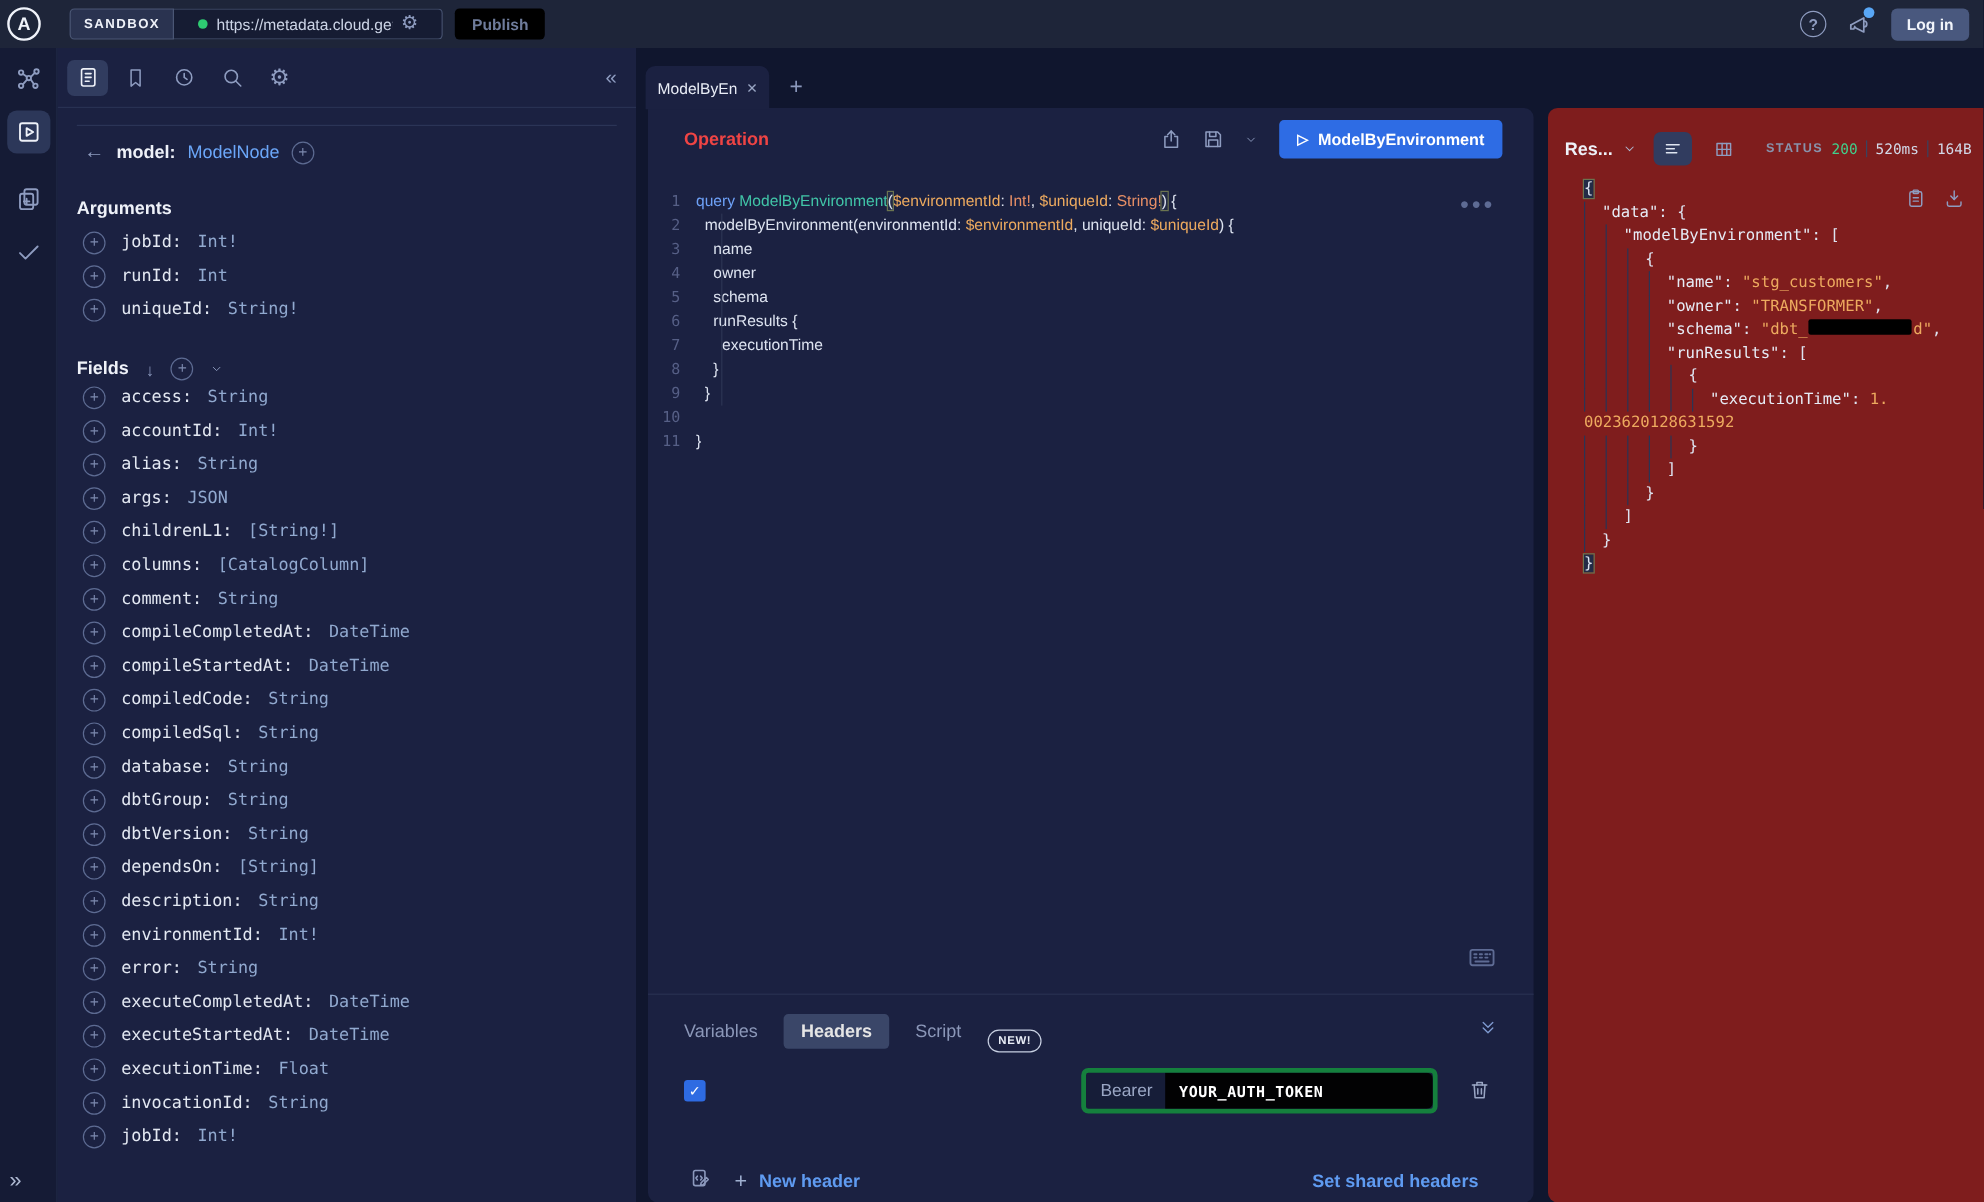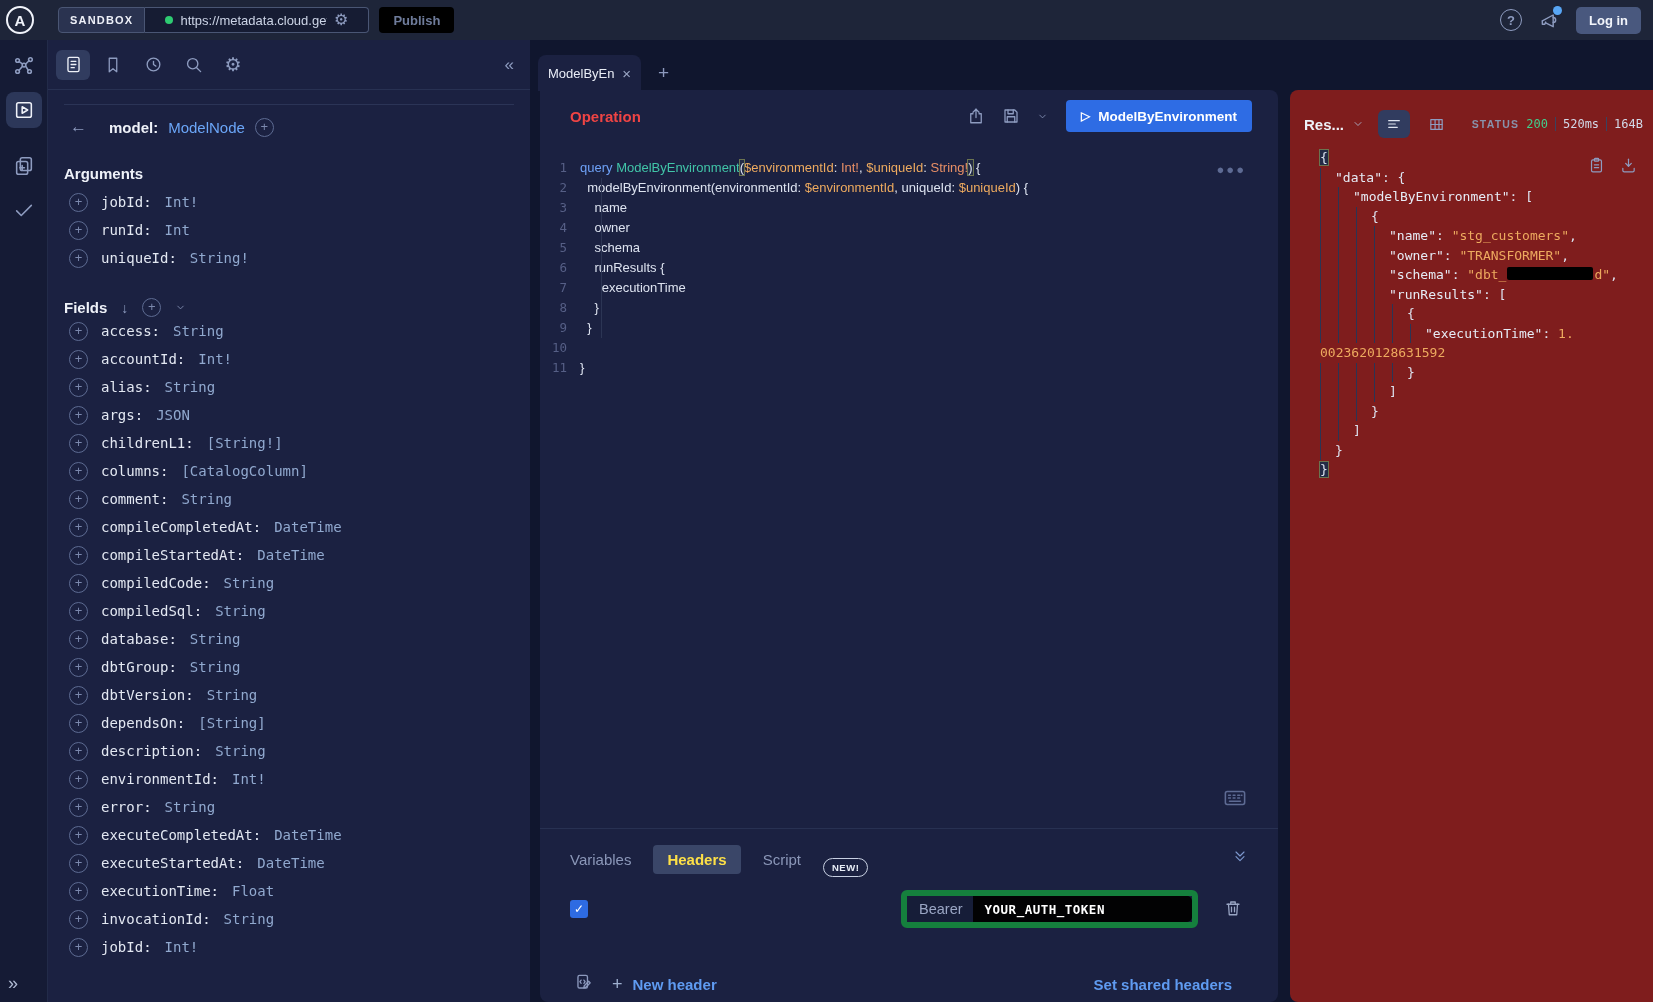--- a/index.html
+++ b/index.html
@@ -35,21 +35,21 @@
   #docpanel { position:absolute; left:48px; top:40px; width:482px; height:962px; background:#1b2141; overflow:hidden; }
   #doc-toolbar { height:50px; display:flex; align-items:center; padding-left:8px; border-bottom:1px solid #283152; }
   .tool-btn { width:34px; height:30px; display:flex; align-items:center; justify-content:center; border-radius:6px; margin-right:6px; }
   .tool-btn.sel { background:#313c5f; }
   .tool-btn.sel .ic { stroke:#eef1f8; }
   #doc-collapse { margin-left:auto; margin-right:16px; color:#8e9cc0; font-size:17px; }
   #doc-title { margin:26px 16px 0; font-size:17px; font-weight:bold; color:#eef1f8; }
   #doc-title-rule { margin:14px 16px 0; border-top:1px solid #2b3456; }
   #model-row { display:flex; align-items:center; margin:12px 16px 0 22px; gap:10px; }
   #back-arrow { color:#8e9cc0; font-size:17px; }
-  #model-label { font-size:15px; font-weight:bold; color:#eef1f8; margin-left:12px; }
+  #model-label { font-size:15px; font-weight:bold; color:#eef1f8; }
   #model-type { font-size:15px; color:#6ba6f8; }
   .plusc { width:19px; height:19px; border:1.3px solid #5d6b92; border-radius:50%; color:#7c89ae; font-size:13px; line-height:16px; text-align:center; flex:none; }
   #args-title { margin:28px 16px 0; font-size:15px; font-weight:bold; color:#eef1f8; }
   #args-list { margin-top:6px; }
   #fields-head { display:flex; align-items:center; gap:14px; margin:26px 16px 0; }
   #fields-title { font-size:15px; font-weight:bold; color:#eef1f8; }
   .mini-ic { color:#8e9cc0; font-size:14px; }
   .doc-row { display:flex; align-items:center; height:28px; padding-left:21px; gap:13px; }
   .fname { font-size:14px; color:#e3e8f2; }
   .ftype { font-size:14px; color:#91a9cf; }
@@ -70,27 +70,27 @@
   .lnum { width:40px; text-align:right; padding-right:13px; color:#565f86; font-family:"DejaVu Sans Mono",monospace; font-size:12.5px; flex:none; }
   .ctoks { white-space:pre; font-family:Liberation Sans, sans-serif; font-size:13px; }
   .kw{color:#6ea1f7}.op{color:#41c5a8}.vr{color:#edaa5f}.ty{color:#e88f66}.pl{color:#dde3f0}
   .bx{color:#dde3f0; outline:1px solid #6b7450; background:#232b46;}
   #indent-guide { position:absolute; left:61px; top:88px; height:160px; border-left:1px solid #2c3554; }
   #editor-kebab { position:absolute; right:32px; top:72px; color:#5e6b94; font-size:13px; letter-spacing:2px; }
   #kbd-icon { position:absolute; right:32px; top:700px; }
   #mid-divider { position:absolute; left:0; right:0; top:738px; border-top:1px solid #283152; }
   #bottom-tabs { position:absolute; left:30px; top:752px; display:flex; align-items:center; gap:22px; }
   .btab { font-size:15px; color:#8b97b8; }
-  .btab.sel { background:#3a4668; color:#fde047; font-weight:bold; padding:6px 14px; border-radius:4px; }
+  .btab.sel { background:#3a4668; color:#e5e5e5; font-weight:bold; padding:6px 14px; border-radius:4px; }
   #new-badge { border:1px solid #c8d0e2; color:#e8edf6; font-size:9.5px; font-weight:bold; letter-spacing:.5px; padding:3px 8px; border-radius:10px;margin-top:16px; }
   #panel-collapse { position:absolute; right:30px; top:758px; }
   #hdr-row { position:absolute; left:0; top:800px; right:0; height:38px; }
   #hdr-check { position:absolute; left:30px; top:10px; width:18px; height:18px; background:#2e6be2; border-radius:3px; color:#fff; font-size:12px; text-align:center; line-height:18px; }
   #hdr-key { position:absolute; left:59px; top:0; width:295px; height:38px; background:#161d38; border:1px solid #56648f; border-radius:6px; color:#dfe5f1; font-size:14.5px; padding:0 12px; font-family:"Liberation Sans",sans-serif; }
-  #hdr-val { position:absolute; left:361px; top:0; width:297px; height:38px; background:#161d38; border:6px solid #15803d; border-radius:6px; display:flex; align-items:center; overflow:hidden; }
+  #hdr-val { position:absolute; left:361px; top:0; width:297px; height:38px; background:#161d38; border:4px solid #15803d; border-radius:6px; display:flex; align-items:center; overflow:hidden; }
   #bearer-label { color:#9aa6c4; font-size:14.5px; padding:0 10px 0 12px; flex:none; }
   #token-chip { flex:1; align-self:stretch; background:#020203; display:flex; align-items:center; padding-left:12px; border-radius:0 5px 5px 0; }
   #token-text { color:#fff; font-size:12.5px; font-weight:bold; letter-spacing:.5px; }
   #hdr-trash { position:absolute; left:684px; top:8px; }
   #hdr-footer { position:absolute; left:0; right:0; top:878px; height:34px; }
   #env-icon { position:absolute; left:34px; top:4px; }
   #new-header { position:absolute; left:72px; top:6px; display:flex; align-items:center; gap:10px; }
   #new-header-plus { color:#9fb0d0; font-size:18px; font-weight:normal; }
   #new-header-label { color:#5f9bf1; font-size:15px; font-weight:bold; }
   #shared-headers { position:absolute; right:46px; top:8px; color:#5f9bf1; font-size:15px; font-weight:bold; }

